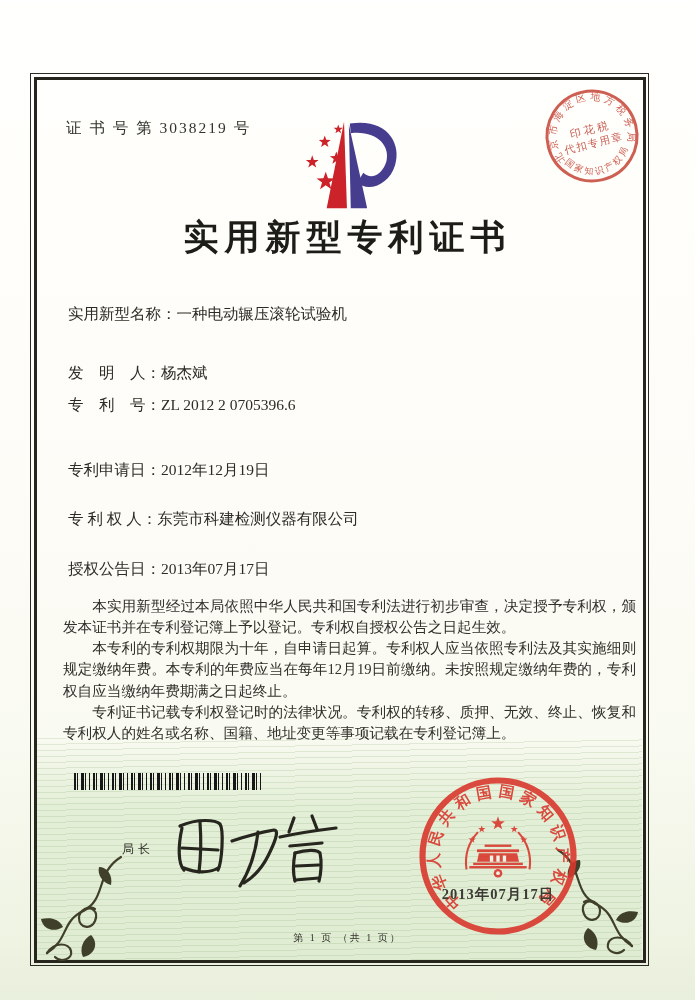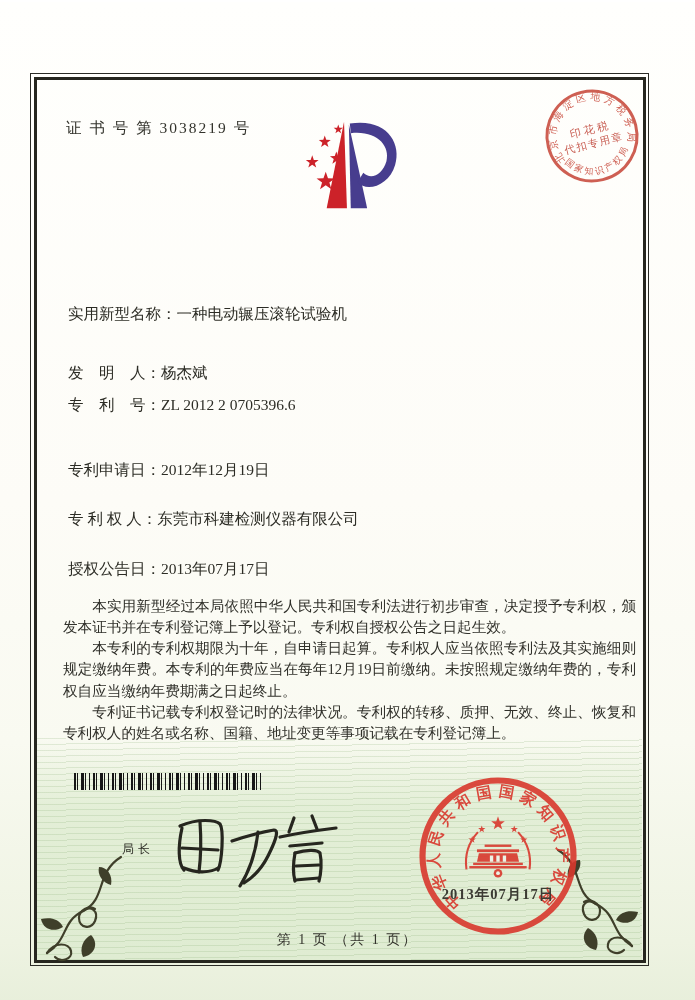--- a/index.html
+++ b/index.html
@@ -66,21 +66,21 @@
     position:absolute;left:417px;top:883px;width:162px;
     text-align:center;font-size:14.5px;letter-spacing:1px;
     font-weight:600;color:#3b3b33;
   }
   .tax-stamp{
     position:absolute;left:542px;top:84px;width:100px;height:100px;
     transform:rotate(-14deg);opacity:.88;
   }
   .footer{
     position:absolute;left:0;top:929px;width:695px;
-    text-align:center;font-size:14px;letter-spacing:2px;color:#33332c;
+    text-align:center;font-size:10px;letter-spacing:2px;color:#33332c;
   }
   .ornament{position:absolute;width:95px;height:110px;}
   .ornament.left{left:33px;top:852px;}
   .ornament.right{left:551px;top:845px;transform:scaleX(-1);}
   .defs-holder{position:absolute;width:0;height:0;overflow:hidden;}
 </style>
 </head>
 <body>
 
 <div class="page">
@@ -130,20 +130,21 @@
     <path d="M70,12 C108,6 124,32 117,55 C111,76 88,84 78,73 L84,63 C92,71 104,65 108,51 C112,35 98,19 71,22 Z" fill="#473d8e"></path>
     <g fill="#cc2229">
       <use href="#star" transform="translate(58,18) scale(5)"></use>
       <use href="#star" transform="translate(44,31) scale(6.5)"></use>
       <use href="#star" transform="translate(56,48) scale(7)"></use>
       <use href="#star" transform="translate(31,52) scale(7)"></use>
       <use href="#star" transform="translate(45,72) scale(10)"></use>
     </g>
   </svg>
 
+  <div class="title">实用新型专利证书</div>
 
   <div class="field-row" style="top:361px"><span>发　明　人：</span><span>杨杰斌</span></div>
   <div class="field-row" style="top:302px"><span>实用新型名称：</span><span>一种电动辗压滚轮试验机</span></div>
   <div class="field-row" style="top:393px"><span>专　利　号：</span><span>ZL 2012 2 0705396.6</span></div>
   <div class="field-row" style="top:458px"><span>专利申请日：</span><span>2012年12月19日</span></div>
   <div class="field-row" style="top:507px"><span>专 利 权 人：</span><span>东莞市科建检测仪器有限公司</span></div>
   <div class="field-row" style="top:557px"><span>授权公告日：</span><span>2013年07月17日</span></div>
 
   <div class="body-text">
     <p>本实用新型经过本局依照中华人民共和国专利法进行初步审查，决定授予专利权，颁发本证书并在专利登记簿上予以登记。专利权自授权公告之日起生效。</p>

